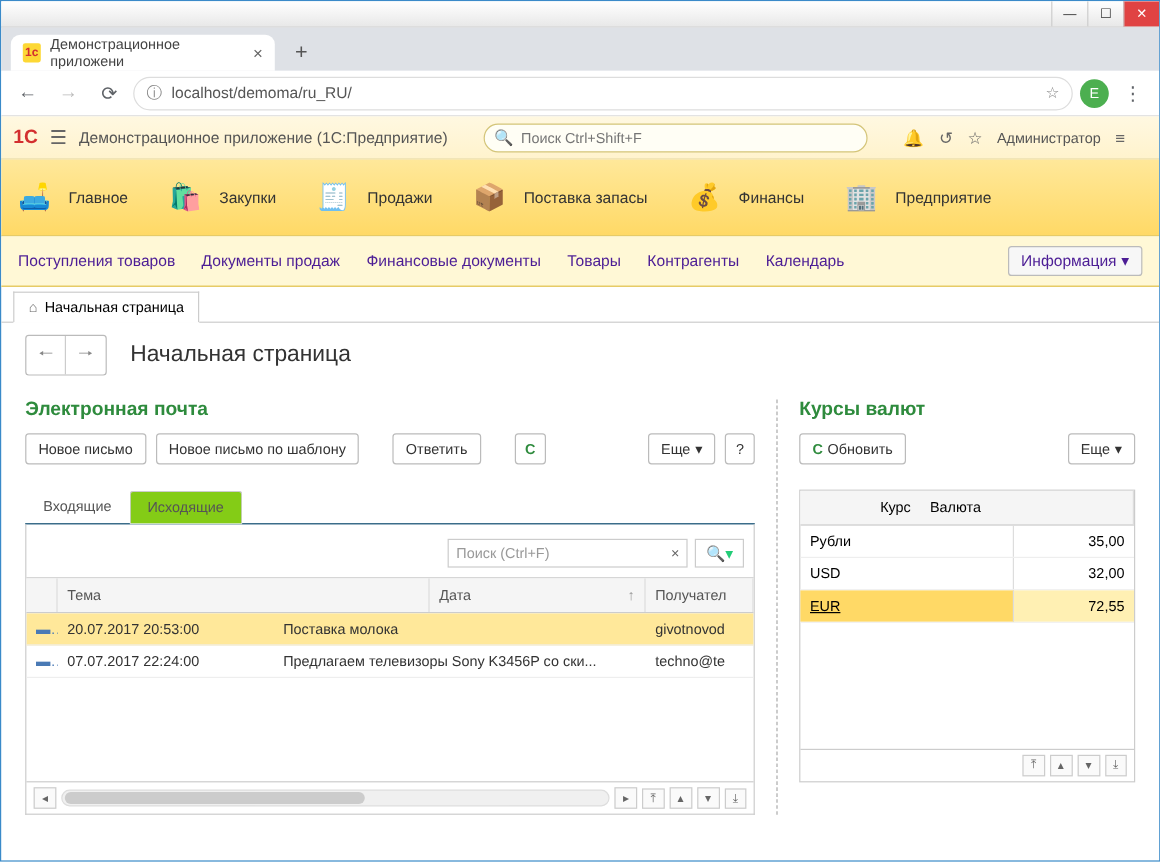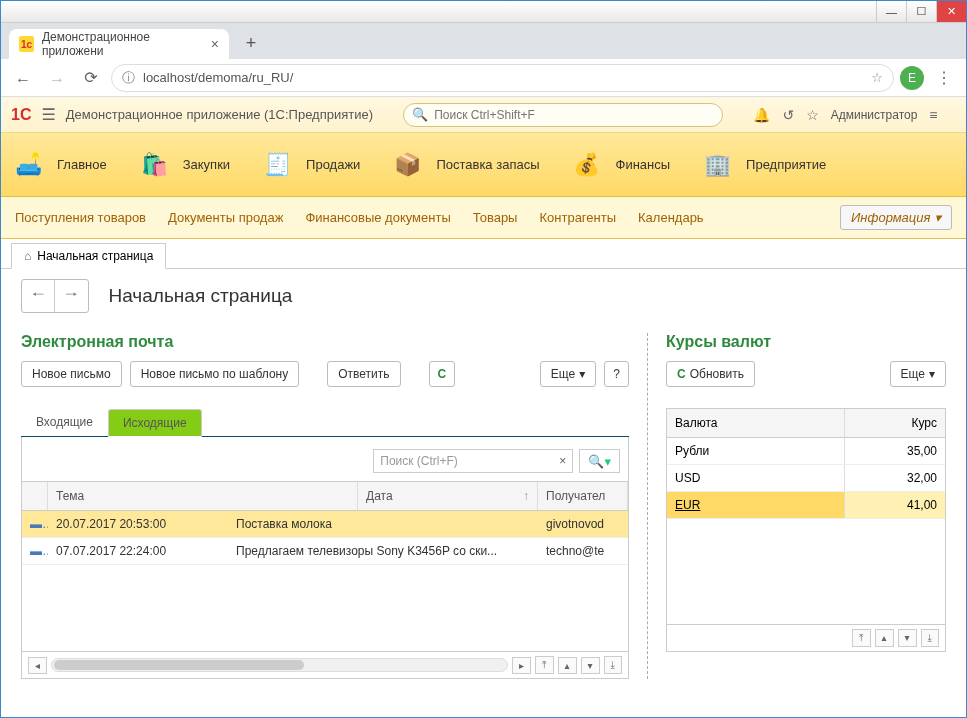--- a/index.html
+++ b/index.html
@@ -36,22 +36,22 @@
 .search-box input { border:none; background:transparent; outline:none; flex:1; font-size:12px; color:#888;}
 .hdr-icons { display:flex; gap:12px; align-items:center; color:#666; font-size:14px;}
 .hdr-user { font-size:12px; color:#555;}
 
 
 .sections { height:64px; background:linear-gradient(#ffe89a,#ffd966); display:flex; align-items:center; padding:0 10px; gap:30px; border-bottom:1px solid #e0c04a;}
 .section { display:flex; align-items:center; gap:10px; font-size:13px; color:#333;}
 .section .icn { width:36px; height:36px; border-radius:4px; display:flex; align-items:center; justify-content:center; font-size:22px;}
 
 
-.cmdbar { height:42px; background:#fff8d6; display:flex; align-items:center; padding:0 14px; gap:22px; border-bottom:1px solid #e0c04a; font-size:13px; color:#a16207;}
-.cmdbar .info-btn { margin-left:auto; border:1px solid #bbb; border-radius:3px; padding:4px 10px; background:#f7f7f7; display:flex; align-items:center; gap:4px;font-style:italic;}
+.cmdbar { height:42px; background:#fff8d6; display:flex; align-items:center; padding:0 14px; gap:22px; border-bottom:1px solid #e0c04a; font-size:13px; color:#4c1d95;}
+.cmdbar .info-btn { margin-left:auto; border:1px solid #bbb; border-radius:3px; padding:4px 10px; background:#f7f7f7; display:flex; align-items:center; gap:4px;}
 
 
 .navtab-row { height:30px; border-bottom:1px solid #ccc; display:flex; align-items:flex-end; padding:0 10px;}
 .navtab { border:1px solid #ccc; border-bottom:1px solid #fff; background:#fff; padding:5px 12px; font-size:12px; display:flex; align-items:center; gap:6px; position:relative; top:1px;}
 .navtab .home-icon { color:#666;}
 
 
 .page-row { display:flex; align-items:center; padding:10px 20px; gap:20px;}
 .nav-arrows { border:1px solid #bbb; border-radius:3px; display:flex;}
 .nav-arrows span { padding:4px 10px; color:#888; font-size:14px;}
@@ -292,35 +292,35 @@
           <span>Обновить</span>
         </div>
       <div class="spacer"></div>
       <div class="btn">
           <span>Еще</span> 
           <span>▾</span>
         </div>
     </div>
     <div class="rate-grid">
       <div class="rate-head">
+        <div class="cell rc-val">Курс</div>
         <div class="cell rc-name">Валюта</div>
-        <div class="cell rc-val">Курс</div>
       </div>
       <div class="rate-body" id="rate-rows">
           <div class="rate-row ">
       <div class="cell rc-name">Рубли</div>
       <div class="cell rc-val">35,00</div>
     </div>
           <div class="rate-row ">
       <div class="cell rc-name">USD</div>
       <div class="cell rc-val">32,00</div>
     </div>
           <div class="rate-row selected">
       <div class="cell rc-name">EUR</div>
-      <div class="cell rc-val">41,00</div>
+      <div class="cell rc-val">72,55</div>
     </div>
         </div>
       <div class="rate-footer">
         <span class="foot-btn">⤒</span>
         <span class="foot-btn">▴</span>
         <span class="foot-btn">▾</span>
         <span class="foot-btn">⤓</span>
       </div>
     </div>
   </div>

